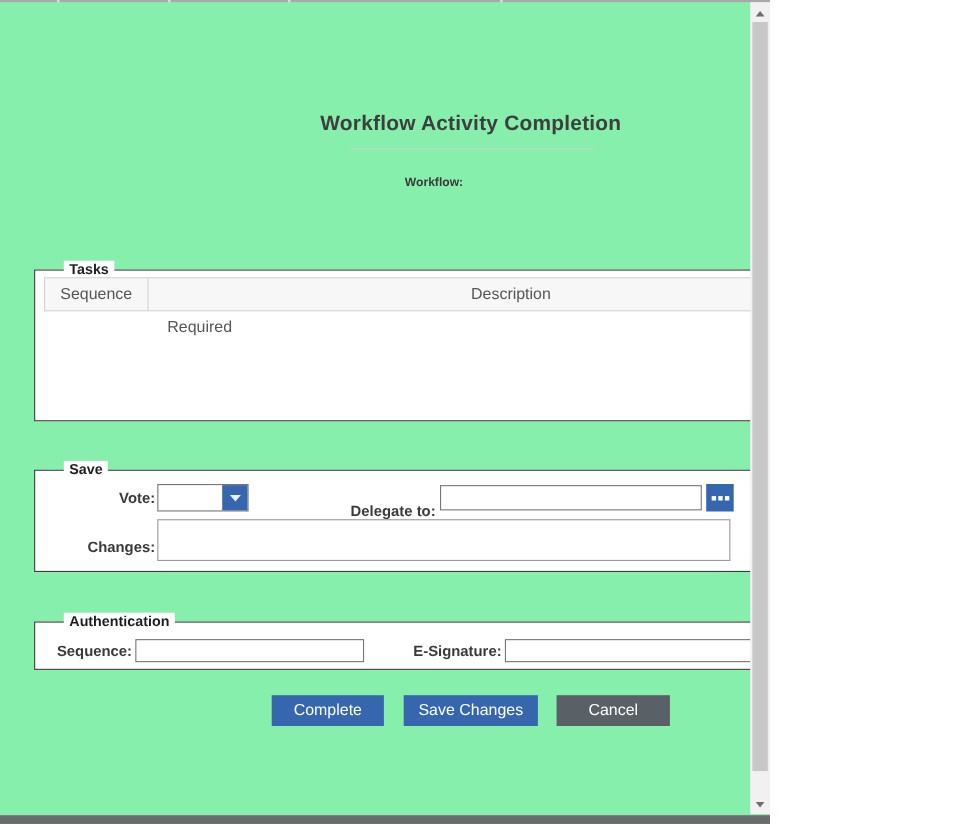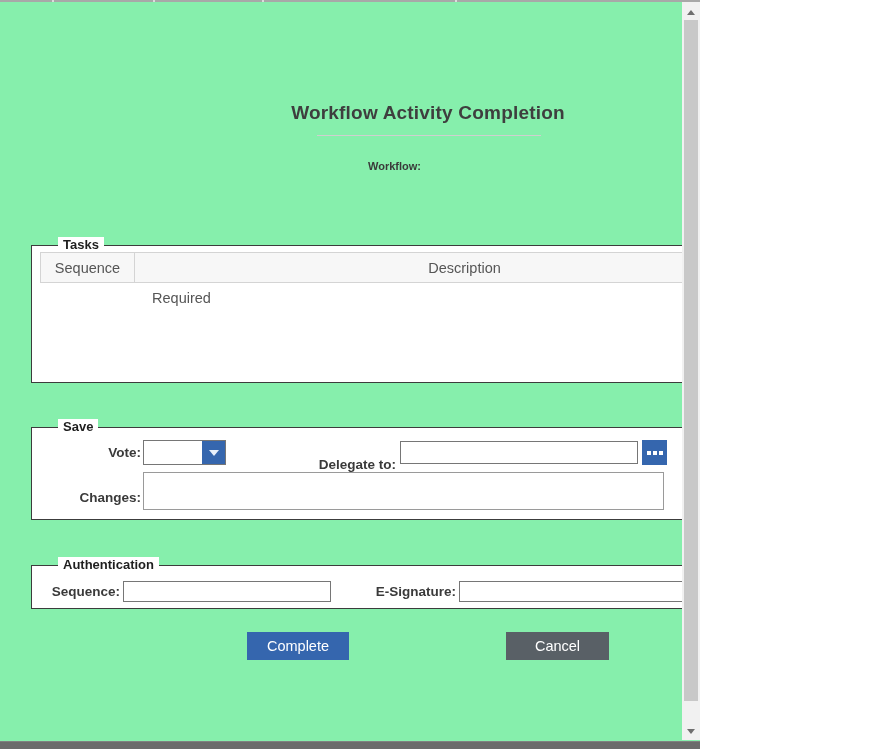--- a/index.html
+++ b/index.html
@@ -148,20 +148,21 @@
 
     <span class="lbl" style="top:18px; left:0; width:88px; text-align:right;">Sequence:</span>
     <input class="txt-input pw-input" type="password" value="" style="">
 
     <span class="lbl" style="top:18px; left:312px; width:112px; text-align:right;">E-Signature:</span>
     <input class="txt-input es-input" type="text" value="" style="">
   </div>
 
   <div class="btn-row">
     <button class="btn btn-complete">Complete</button>
+    <button class="btn btn-save">Save Changes</button>
     <button class="btn btn-cancel">Cancel</button>
   </div>
 
   <div class="scrollbar">
     <span class="sb-arrow sb-up"></span>
     <div class="sb-thumb"></div>
     <span class="sb-arrow sb-down"></span>
   </div>
 
   <div class="bottom-bar"></div>

